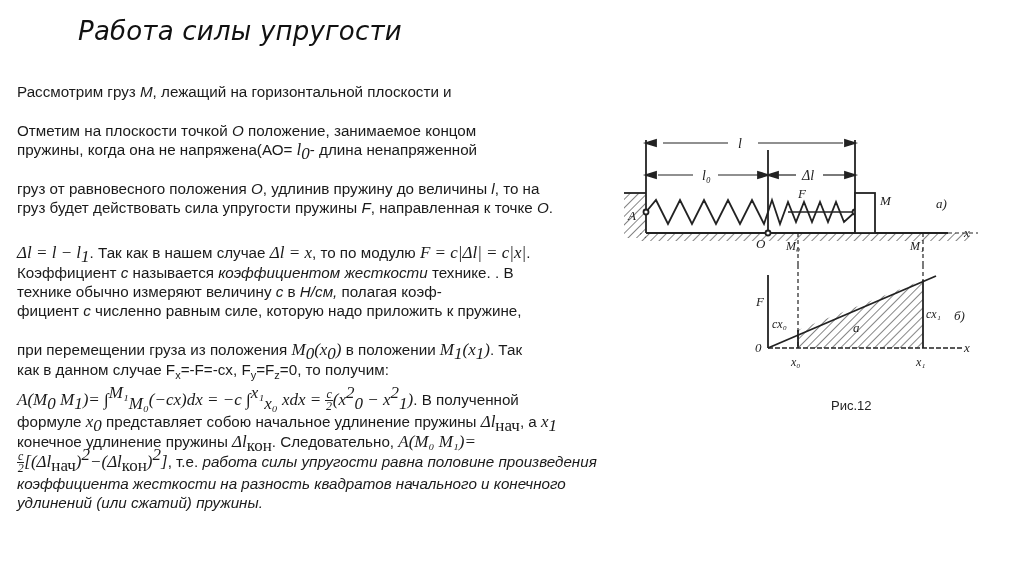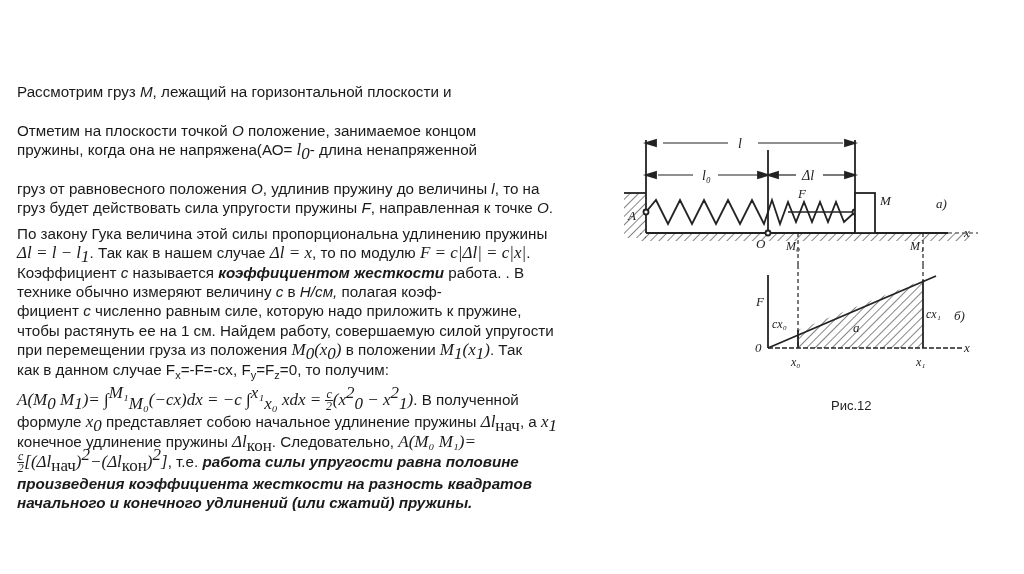--- a/index.html
+++ b/index.html
@@ -10,55 +10,56 @@
       font-family: "DejaVu Sans", sans-serif; font-style: italic;
       font-size: 26px; font-weight: normal; color: #111; letter-spacing: 0.2px;
     }
     .body-text {
       position: absolute; left: 17px; top: 78px; width: 590px;
       font-family: "Liberation Sans", sans-serif; font-size: 15.2px; line-height: 19.4px; color: #1a1a1a;
     }
     .body-text p { margin: 4px 0 6px 0; }
     .math { font-family: "Liberation Serif", serif; font-style: italic; font-size: 17px; }
     .math-up { font-family: "Liberation Serif", serif; font-size: 17px; }
-    .bi { font-weight: bold; font-style: italic; }
+    .bi { font-weight: normal; font-style: italic; }
     .i { font-style: italic; }
     sub, sup { font-size: 11px; line-height: 0; }
     .frac { display: inline-block; vertical-align: middle; text-align: center; font-family: "Liberation Serif", serif; font-style: italic; font-size: 12px; line-height: 11px; }
     .frac span { display: block; }
     .frac .num { border-bottom: 1px solid #222; padding: 0 1px; }
     .figure { position: absolute; left: 618px; top: 120px; width: 380px; height: 280px; }
     .caption {
       position: absolute; left: 831px; top: 398px;
       font-family: "Liberation Sans", sans-serif; font-size: 13px; color: #222;
     }
   </style>
 </head>
 <body>
 
 <div class="slide">
+  <div class="title">Работа силы упругости</div>
 
   <div class="body-text">
     <p>
       <span>Рассмотрим груз </span><span class="i">M</span><span>, лежащий на горизонтальной плоскости и</span><br>
       <br>
       <span>Отметим на плоскости точкой </span><span class="i">O</span><span> положение, занимаемое концом</span><br>
       <span>пружины, когда она не напряжена(АО= </span><span class="math">l</span><sub class="math">0</sub><span>- длина ненапряженной</span><br>
       <br>
       <span>груз от равновесного положения </span><span class="i">O</span><span>, удлинив пружину до величины </span><span class="i">l</span><span>, то на</span><br>
       <span>груз будет действовать сила упругости пружины </span><span class="i">F</span><span>, направленная к точке </span><span class="i">O</span><span>.</span>
     </p>
 
     <p>
-      <span>По закону Гука величина этой силы пропорциональна удлинению пружины</span><br>
+      <br>
       <span class="math">Δl = l − l</span><sub class="math">1</sub><span>. Так как в нашем случае </span><span class="math">Δl = x</span><span>, то по модулю </span><span class="math">F = c|Δl| = c|x|</span><span>.</span><br>
-      <span>Коэффициент </span><span class="i">c</span><span> называется </span><span class="bi">коэффициентом жесткости</span><span> работа. . В</span><br>
+      <span>Коэффициент </span><span class="i">c</span><span> называется </span><span class="bi">коэффициентом жесткости</span><span> технике. . В</span><br>
       <span>технике обычно измеряют величину </span><span class="i">c</span><span> в </span><span class="i">Н/см,</span><span> полагая коэф-</span><br>
       <span>фициент </span><span class="i">c</span><span> численно равным силе, которую надо приложить к пружине,</span><br>
-      <span>чтобы растянуть ее на 1 см. Найдем работу, совершаемую силой упругости</span><br>
+      <br>
       <span>при перемещении груза из положения </span><span class="math">M</span><sub class="math">0</sub><span class="math">(</span><span class="math">x</span><sub class="math">0</sub><span class="math">)</span><span> в положении </span><span class="math">M</span><sub class="math">1</sub><span class="math">(</span><span class="math">x</span><sub class="math">1</sub><span class="math">)</span><span>. Так</span><br>
       <span>как в данном случае F</span><sub>x</sub><span>=-F=-cx, F</span><sub>y</sub><span>=F</span><sub>z</sub><span>=0, то получим:</span>
     </p>
 
     <p style="margin-top:10px;">
       <span class="math">A(M</span><sub class="math">0</sub><span class="math"> M</span><sub class="math">1</sub><span class="math">)= </span><span class="math-up">∫</span><sup class="math">M₁</sup><sub class="math">M₀</sub><span class="math">(−cx)dx = −c </span><span class="math-up">∫</span><sup class="math">x₁</sup><sub class="math">x₀</sub><span class="math"> xdx = </span><span class="frac"><span class="num">c</span><span>2</span></span><span class="math">(x</span><sup class="math">2</sup><sub class="math">0</sub><span class="math"> − x</span><sup class="math">2</sup><sub class="math">1</sub><span class="math">)</span><span>. В полученной</span><br>
       <span>формуле </span><span class="math">x</span><sub class="math">0</sub><span> представляет собою начальное удлинение пружины </span><span class="math">Δl</span><sub class="math-up">нач</sub><span>, а </span><span class="math">x</span><sub class="math">1</sub><br>
       <span>конечное удлинение пружины </span><span class="math">Δl</span><sub class="math-up">кон</sub><span>. Следовательно, </span><span class="math">A(M₀ M₁)=</span><br>
       <span class="frac"><span class="num">c</span><span>2</span></span><span class="math">[(Δl</span><sub class="math-up">нач</sub><span class="math">)</span><sup class="math">2</sup><span class="math">−(Δl</span><sub class="math-up">кон</sub><span class="math">)</span><sup class="math">2</sup><span class="math">]</span><span>, т.е. </span><span class="bi">работа силы упругости равна половине произведения коэффициента жесткости на разность квадратов начального и конечного удлинений (или сжатий) пружины.</span>
     </p>

